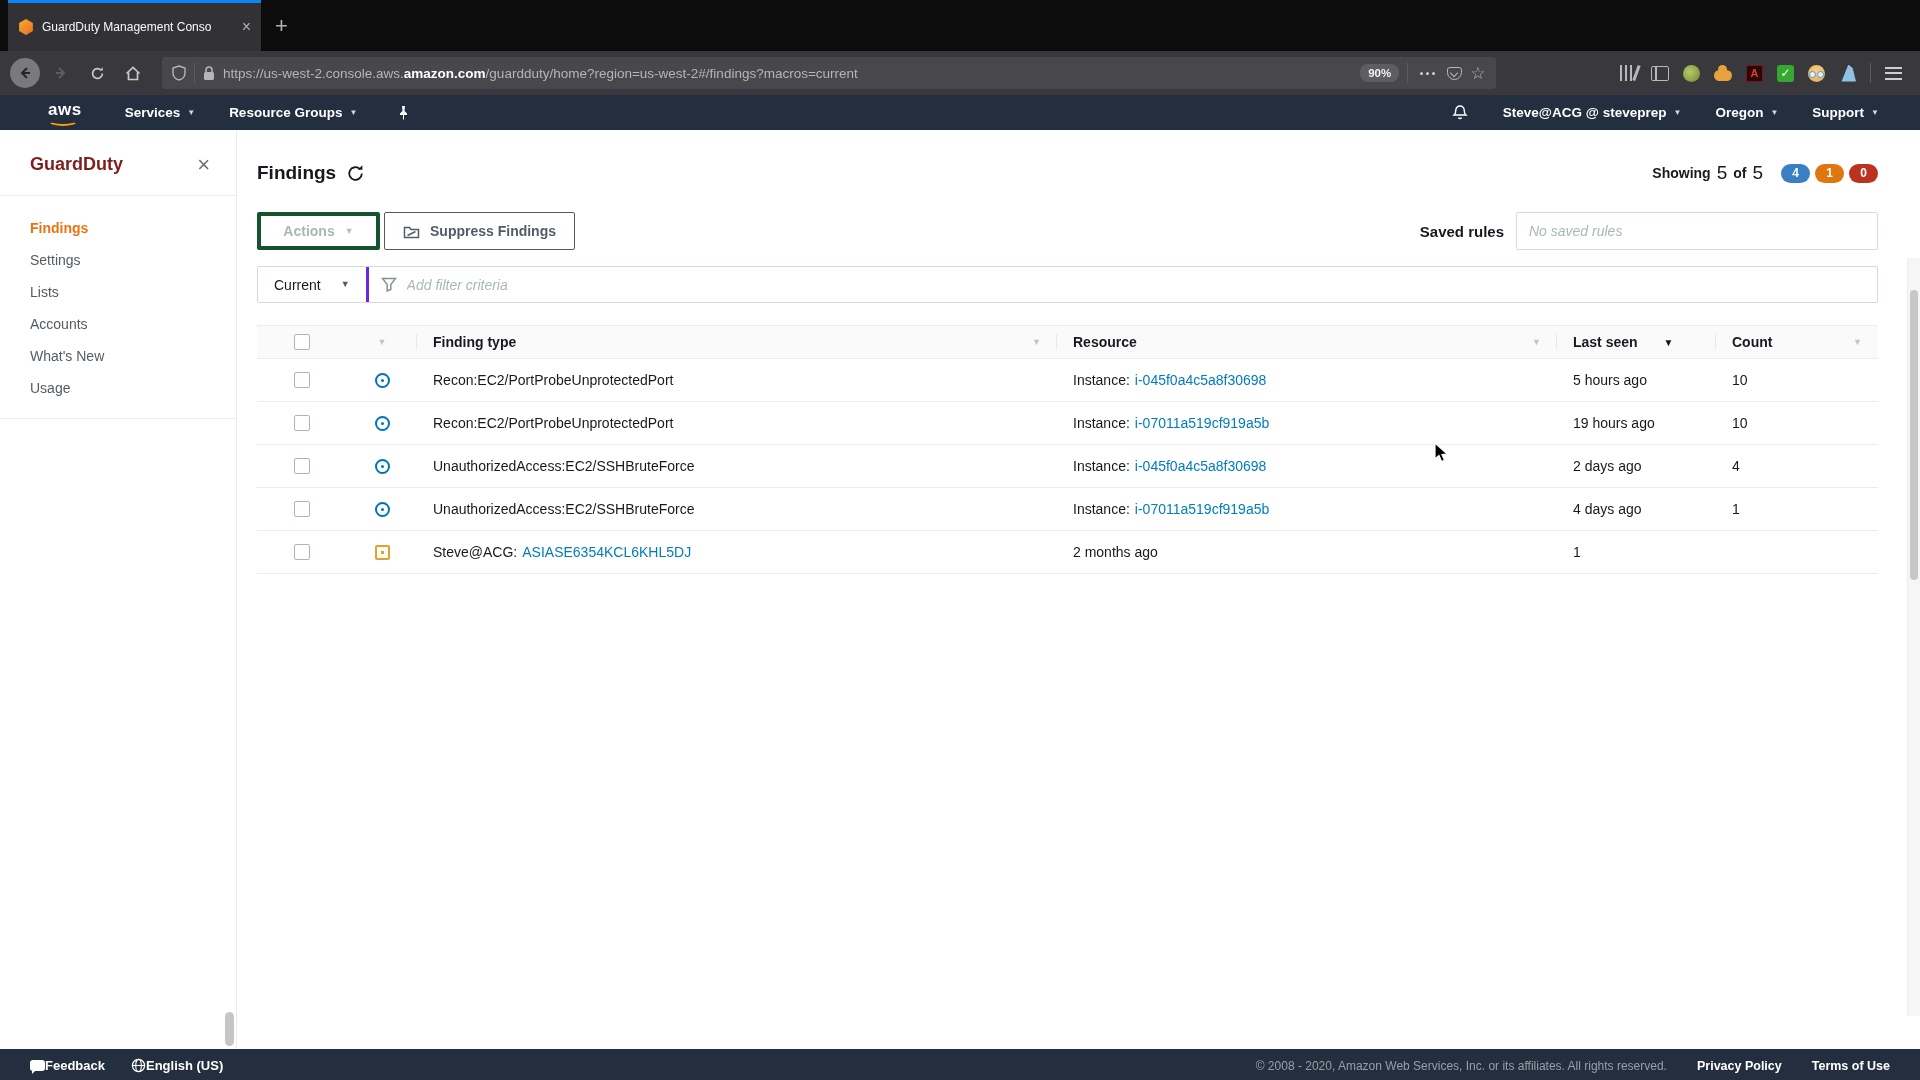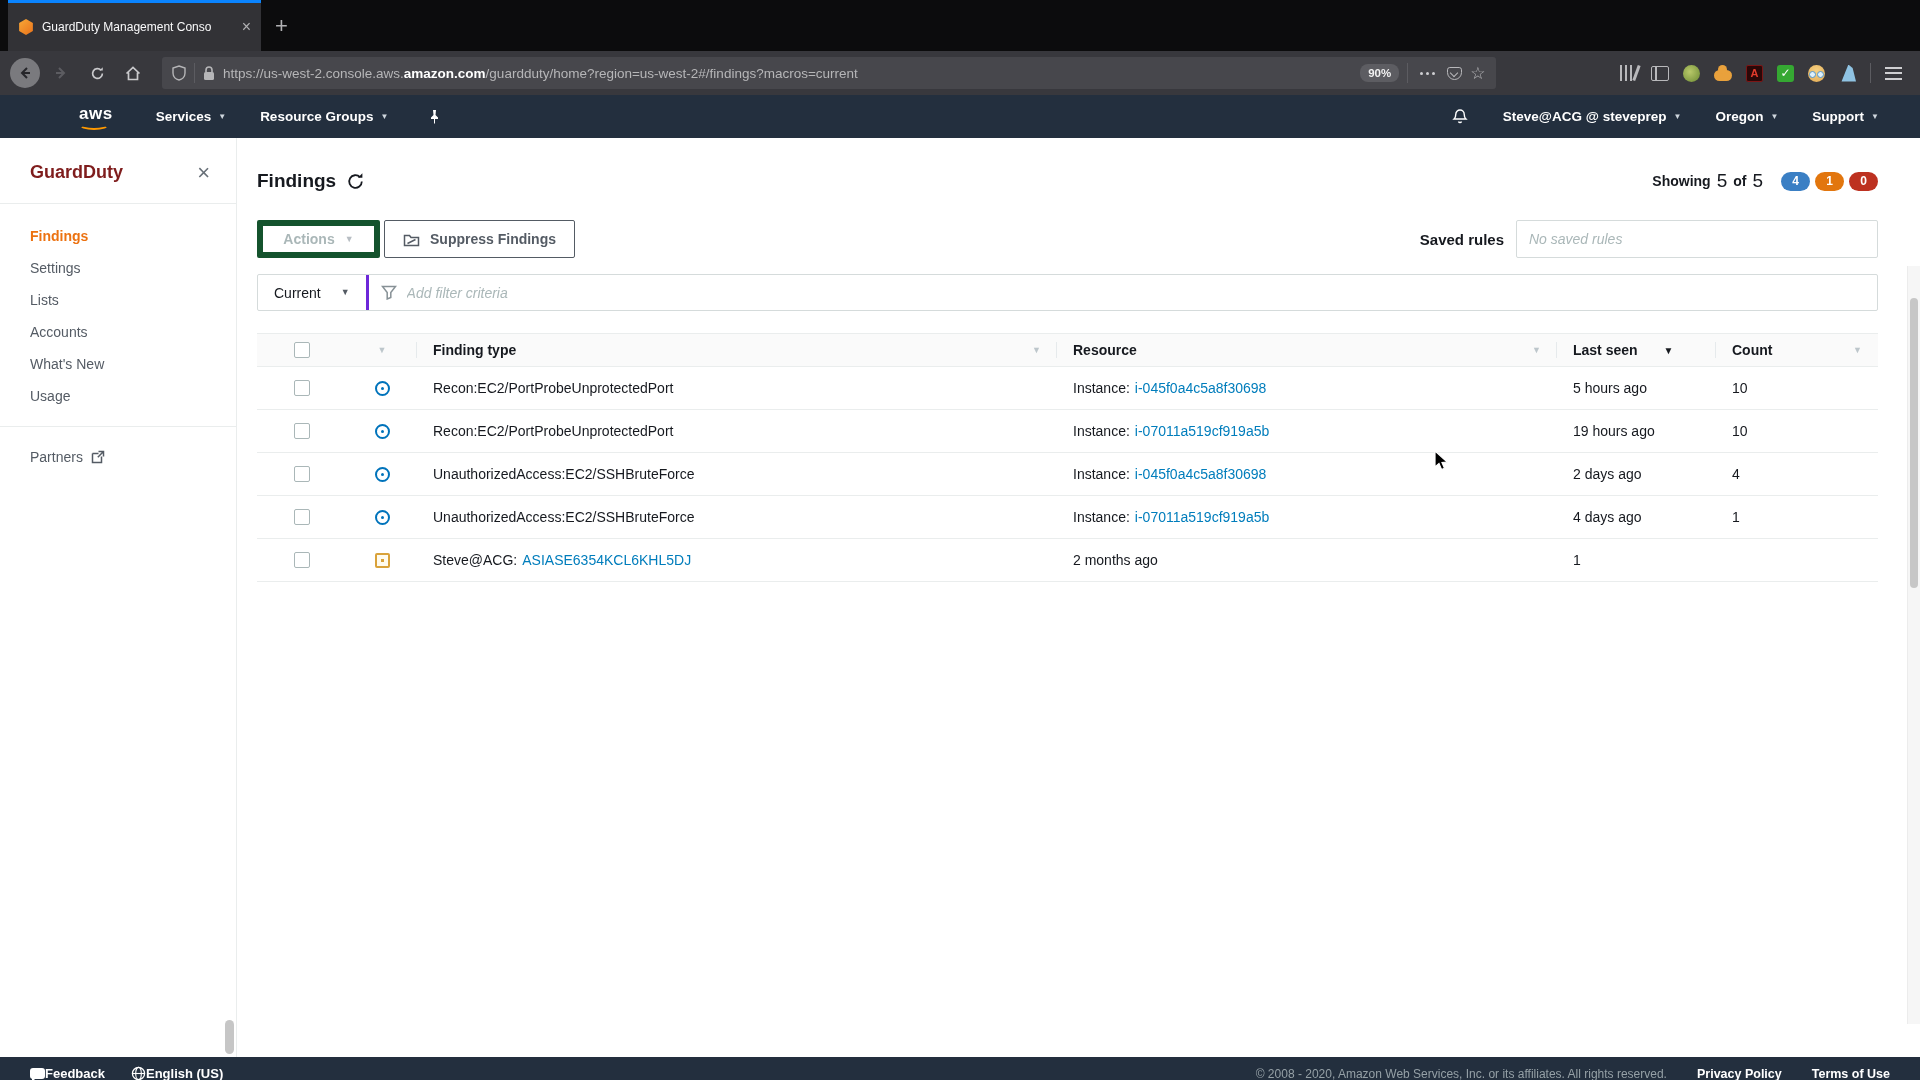--- a/index.html
+++ b/index.html
@@ -53,21 +53,21 @@
   .ext-check { background:#35a832; border-radius:3px; color:#fff; font-size:12px; font-weight:700; }
   .ext-face { border-radius:50%; background:radial-gradient(circle at 50% 35%,#f6d183,#e2a952); position:relative; }
   .ext-face::before, .ext-face::after { content:""; position:absolute; top:6px; width:5px; height:5px;
     border-radius:50%; border:1.5px solid #5596c8; background:#dff0fa; }
   .ext-face::before { left:1px; } .ext-face::after { right:1px; }
   .ext-fin { background:#8fc3e3; clip-path:polygon(15% 100%,55% 0,80% 20%,100% 100%); }
   .menu-icon { display:flex; flex-direction:column; gap:3.5px; }
   .menu-icon i { width:17px; height:2px; background:#cfcfd2; display:block; }
 
   
-  .aws-nav { height:43px; background:#232f3e; display:flex; align-items:center; color:#fff;padding-left:31px; }
+  .aws-nav { height:35px; background:#232f3e; display:flex; align-items:center; color:#fff; }
   .aws-logo { margin:0 26px 0 48px; position:relative; }
   .aws-logo .aws-word { font-weight:700; font-size:17px; letter-spacing:.5px; color:#fff; }
   .aws-smile { width:30px; height:10px; border:2px solid transparent; border-bottom:2px solid #f90;
     border-radius:50%; margin-top:-4px; }
   .nav-item { display:flex; align-items:center; gap:7px; padding:0 17px; font-size:13.5px;
     font-weight:600; height:100%; }
   .caret { font-size:8px; color:#cfd6dd; line-height:1; }
   .pin-icon { margin-left:6px; }
   .aws-nav-right { margin-left:auto; display:flex; align-items:center; padding-right:24px; }
   .bell { margin-right:18px; display:flex; }
@@ -97,21 +97,21 @@
   .showing-label { font-size:14px; font-weight:700; color:#16191f; }
   .showing-num { font-size:19px; color:#16191f; }
   .badges { display:flex; gap:5px; margin-left:12px; }
   .count-badge { min-width:29px; height:19px; border-radius:10px; color:#fff; font-size:12px;
     font-weight:700; display:flex; align-items:center; justify-content:center; padding:0 6px; }
 
   
   .action-row { display:flex; align-items:center; margin-top:20px; height:38px; }
   .btn { height:38px; display:flex; align-items:center; justify-content:center; gap:10px;
     font-size:14px; font-weight:700; border-radius:2px; padding:0 18px; background:#fff; }
-  .btn-disabled { border:6px solid #14532d; color:#aab7b8; width:123px; }
+  .btn-disabled { border:4px solid #14532d; color:#aab7b8; width:123px; }
   .btn-primary-outline { border:1px solid #545b64; color:#545b64; margin-left:4px; }
   .saved-rules { margin-left:auto; display:flex; align-items:center; gap:12px; }
   .saved-rules-label { font-size:15px; font-weight:700; color:#16191f; }
   .saved-rules-input { width:362px; height:38px; border:1px solid #d5dbdb; border-radius:2px;
     font-size:14px; padding:0 12px; color:#16191f; outline:none; }
   .saved-rules-input::placeholder { font-style:italic; color:#aab7b8; }
 
   
   .filter-bar { margin-top:16px; height:37px; border:1px solid #d5dbdb; border-radius:2px;
     display:flex; align-items:center; }
@@ -293,29 +293,20 @@
     <div class="sb-div"></div>
     <div class="sb-items">
       <div class="sb-item active">Findings</div>
       <div class="sb-item">Settings</div>
       <div class="sb-item">Lists</div>
       <div class="sb-item">Accounts</div>
       <div class="sb-item">What's New</div>
       <div class="sb-item">Usage</div>
     </div>
     <div class="sb-div"></div>
-    <div class="sb-bottom">
-      <div class="sb-partner">
-        <span>Partners</span>
-        <svg width="14" height="14" viewBox="0 0 14 14">
-            <path d="M1.5 3.5 h6 M1.5 3.5 v9 h9 v-6" fill="none" stroke="#545b64" stroke-width="1.5"></path>
-            <path d="M7.5 1.5 h5 v5 M12.5 1.5 L6.8 7.2" fill="none" stroke="#545b64" stroke-width="1.5"></path>
-          </svg>
-      </div>
-    </div>
     <span class="sb-scroll-thumb"></span>
   </div>
 
   <div class="content">
 
     <div class="page-head">
       <div class="page-title-wrap">
         <span class="page-title">Findings</span>
         <svg width="19" height="19" viewBox="0 0 16 16">
             <path d="M13.3 8 a5.3 5.3 0 1 1-1.5-3.7" fill="none" stroke="#16191f" stroke-width="1.5"></path>

